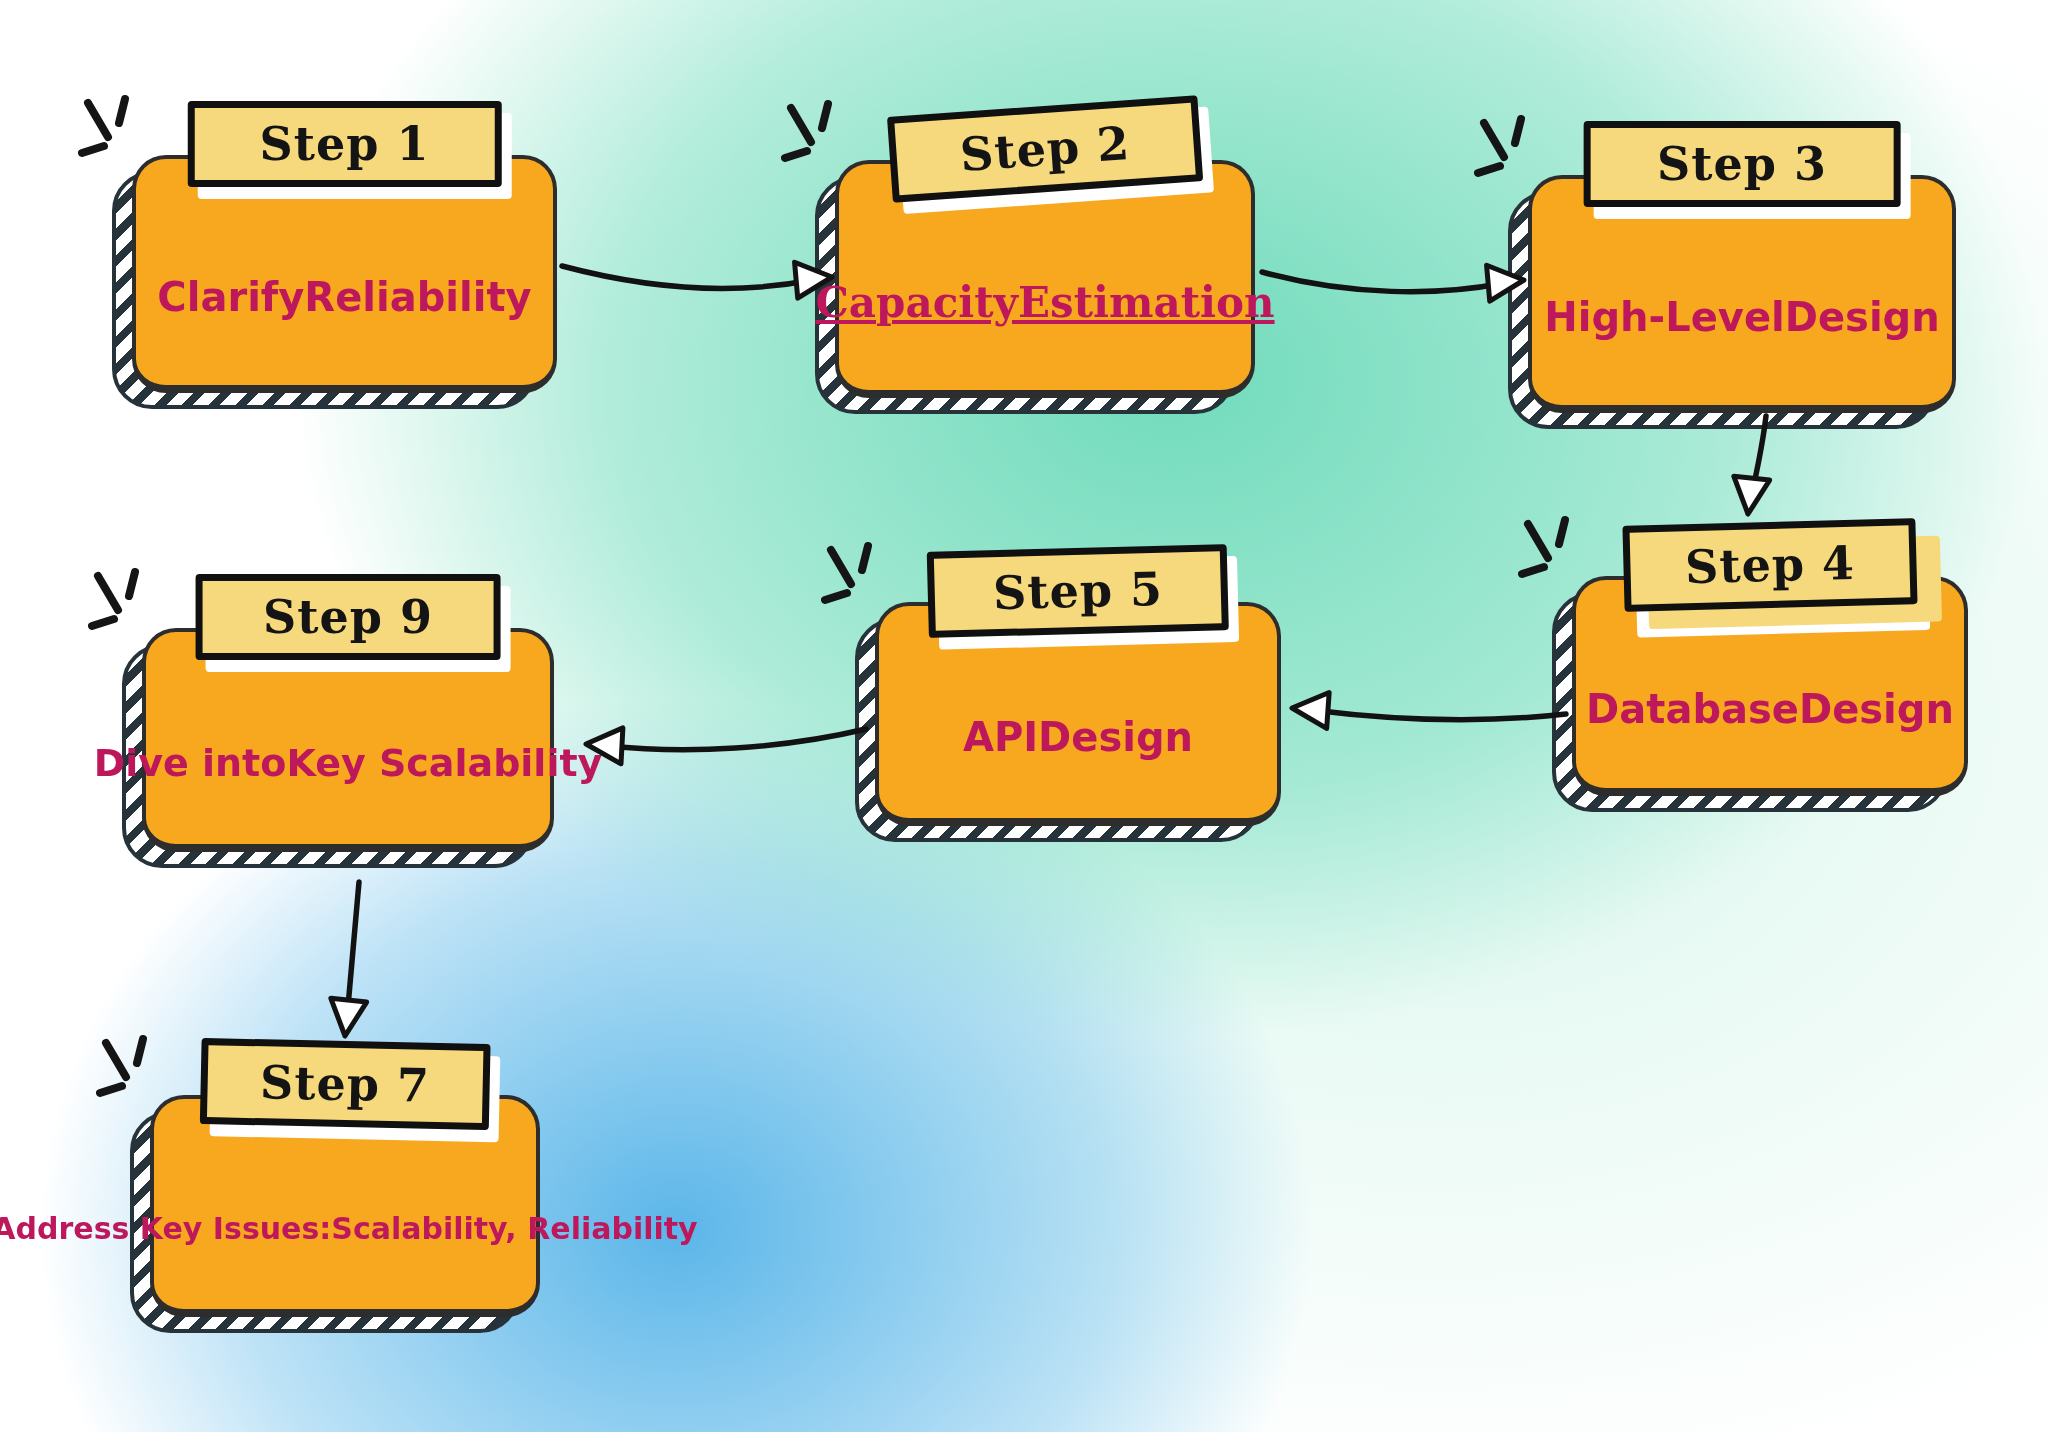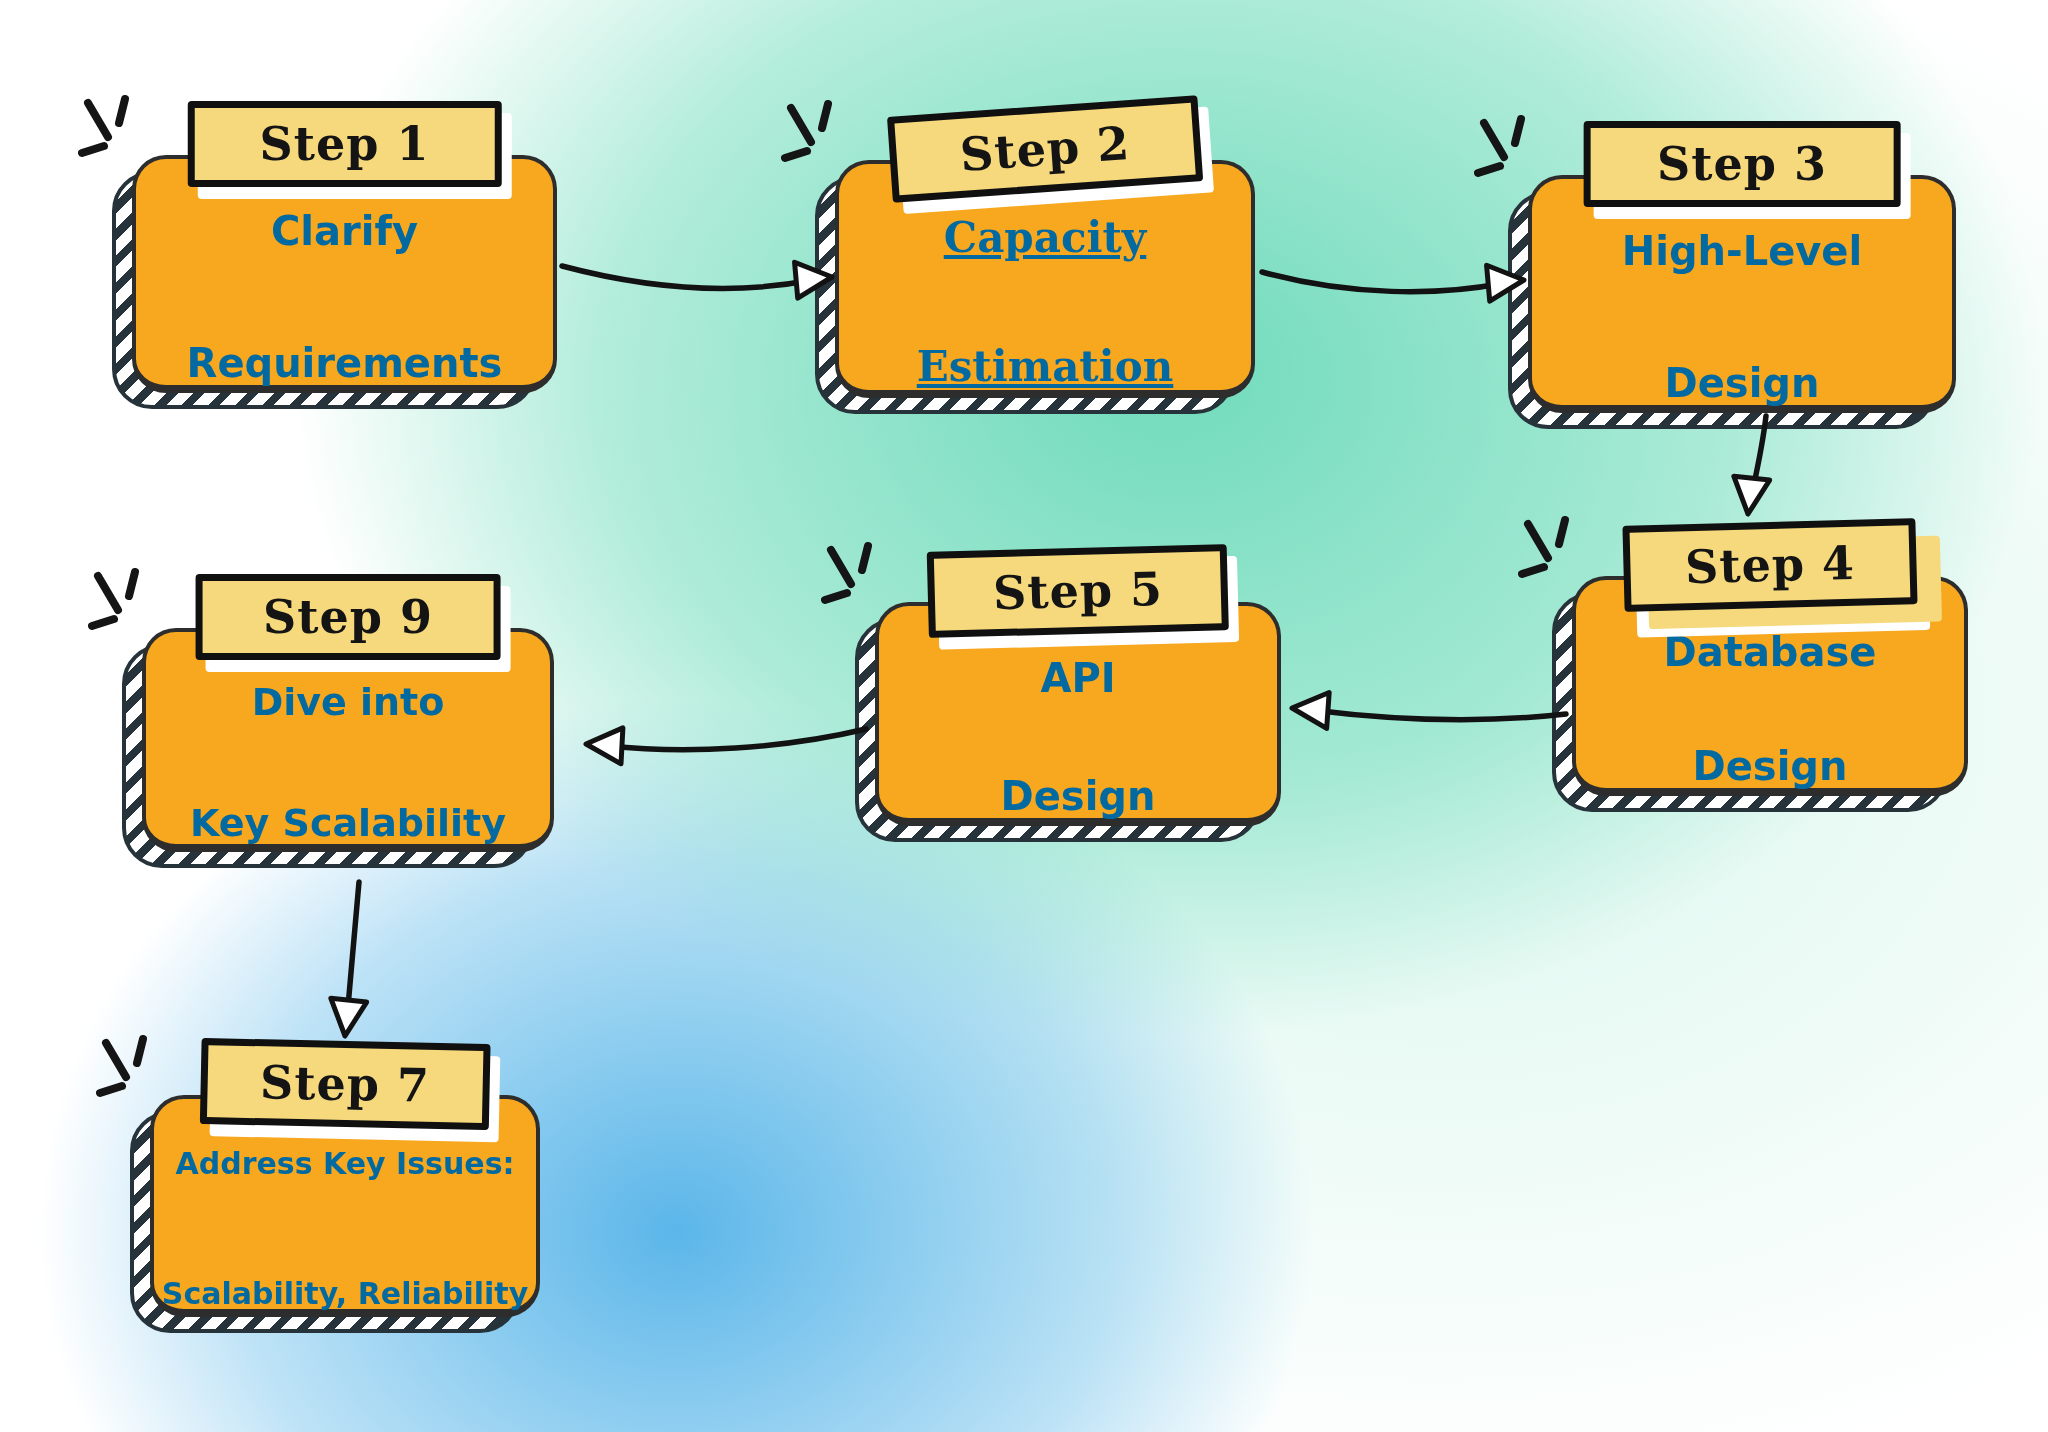--- a/index.html
+++ b/index.html
@@ -46,22 +46,22 @@
     box-sizing:border-box;
     z-index:3;white-space:nowrap;
   }
   .tilt-l .label{transform:translateX(-50%) rotate(-4deg);}
   .tilt-s .label{transform:translateX(-50%) rotate(-1.5deg);}
   .tilt-r .label{transform:translateX(-50%) rotate(1.2deg);}
   .n4 .label{box-shadow:24px 18px 0 var(--label-yellow,#F6D97C), 12px 26px 0 #ffffff;}
   .box-text{
     position:absolute;inset:0;
     padding-top:46px;
-    display:flex;flex-direction:column;align-items:center;justify-content:space-between;
-    font-weight:bold;font-size:40px;line-height:1.5;color:#0369a1;
+    display:flex;flex-direction:row;align-items:center;justify-content:center;
+    font-weight:bold;font-size:40px;line-height:1.5;color:#be185d;
     text-align:center;z-index:2;white-space:nowrap;
   }
   .n2 .box-text{font-family:"DejaVu Serif",serif;font-size:42px;text-decoration:underline;}
   .n6 .box-text{font-size:38px;}
   .n7 .box-text{font-size:30px;line-height:1.55;}
 
   
   .n1{left:132px;top:155px;width:425px;height:238px;}
   .n2{left:835px;top:160px;width:420px;height:238px;}
   .n3{left:1528px;top:175px;width:428px;height:238px;}
@@ -91,21 +91,21 @@
         <line x1="10" y1="10" x2="30" y2="44"></line>
             <line x1="47" y1="6" x2="41" y2="30"></line>
             <line x1="4" y1="60" x2="26" y2="53"></line>
       </g>
         </svg>
     </div>
     <div class="hatch"></div>
     <div class="box"></div>
     <div class="box-text">
       <span>Clarify</span>
-      <span>Requirements</span>
+      <span>Reliability</span>
     </div>
     <div class="label">Step 1</div>
   </div>
 
   <div class="node n2 tilt-l">
     <div class="sparkle">
       <svg viewBox="0 0 60 78">
           <g stroke="#151515" stroke-width="8" stroke-linecap="round">
         <line x1="10" y1="10" x2="30" y2="44"></line>
             <line x1="47" y1="6" x2="41" y2="30"></line>

